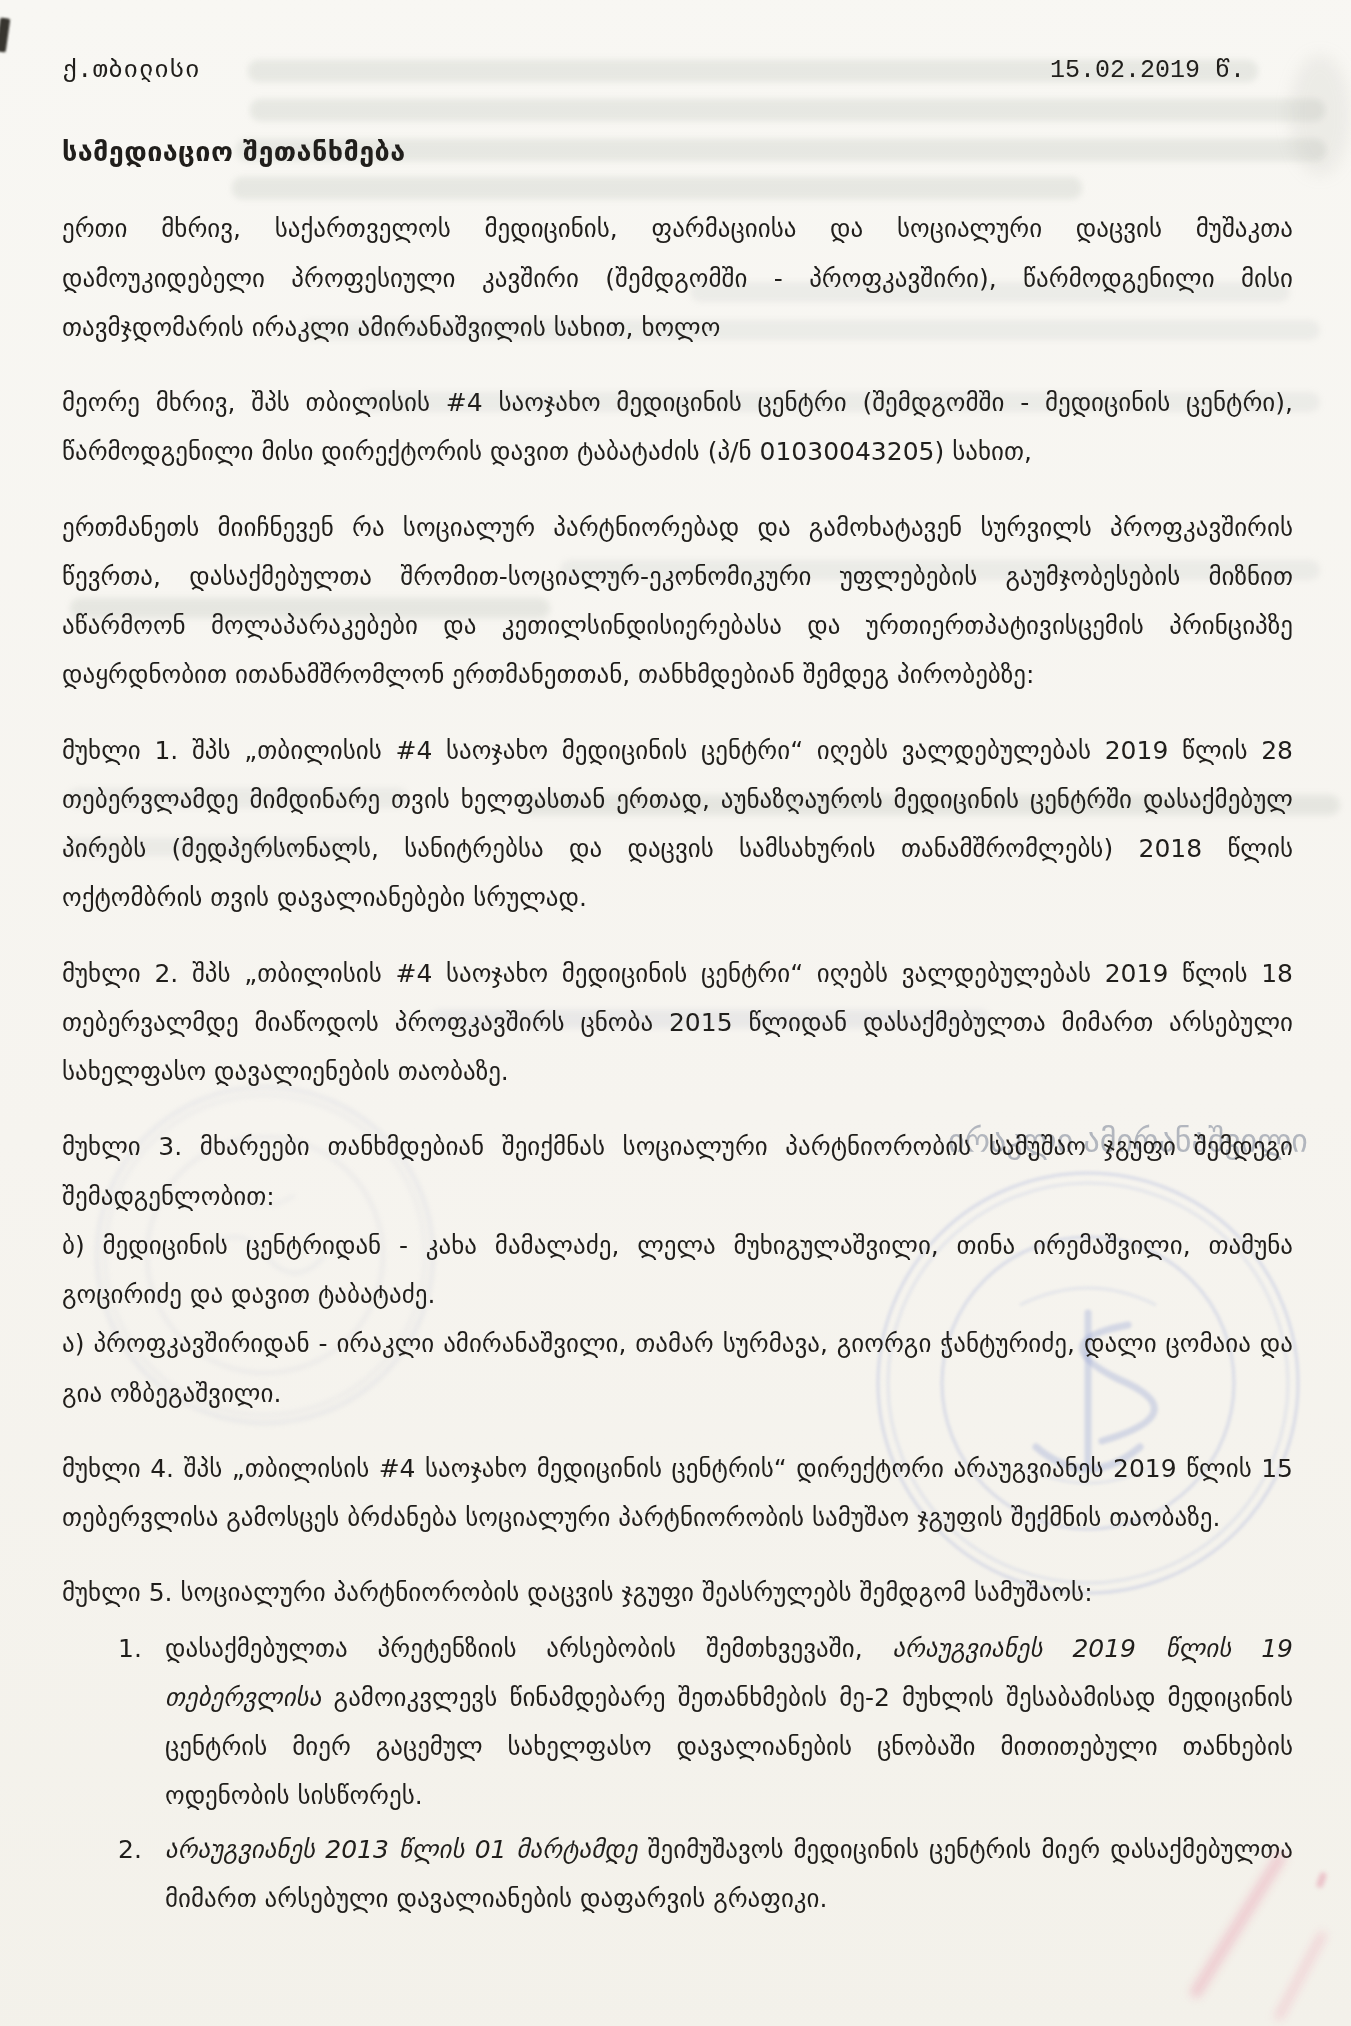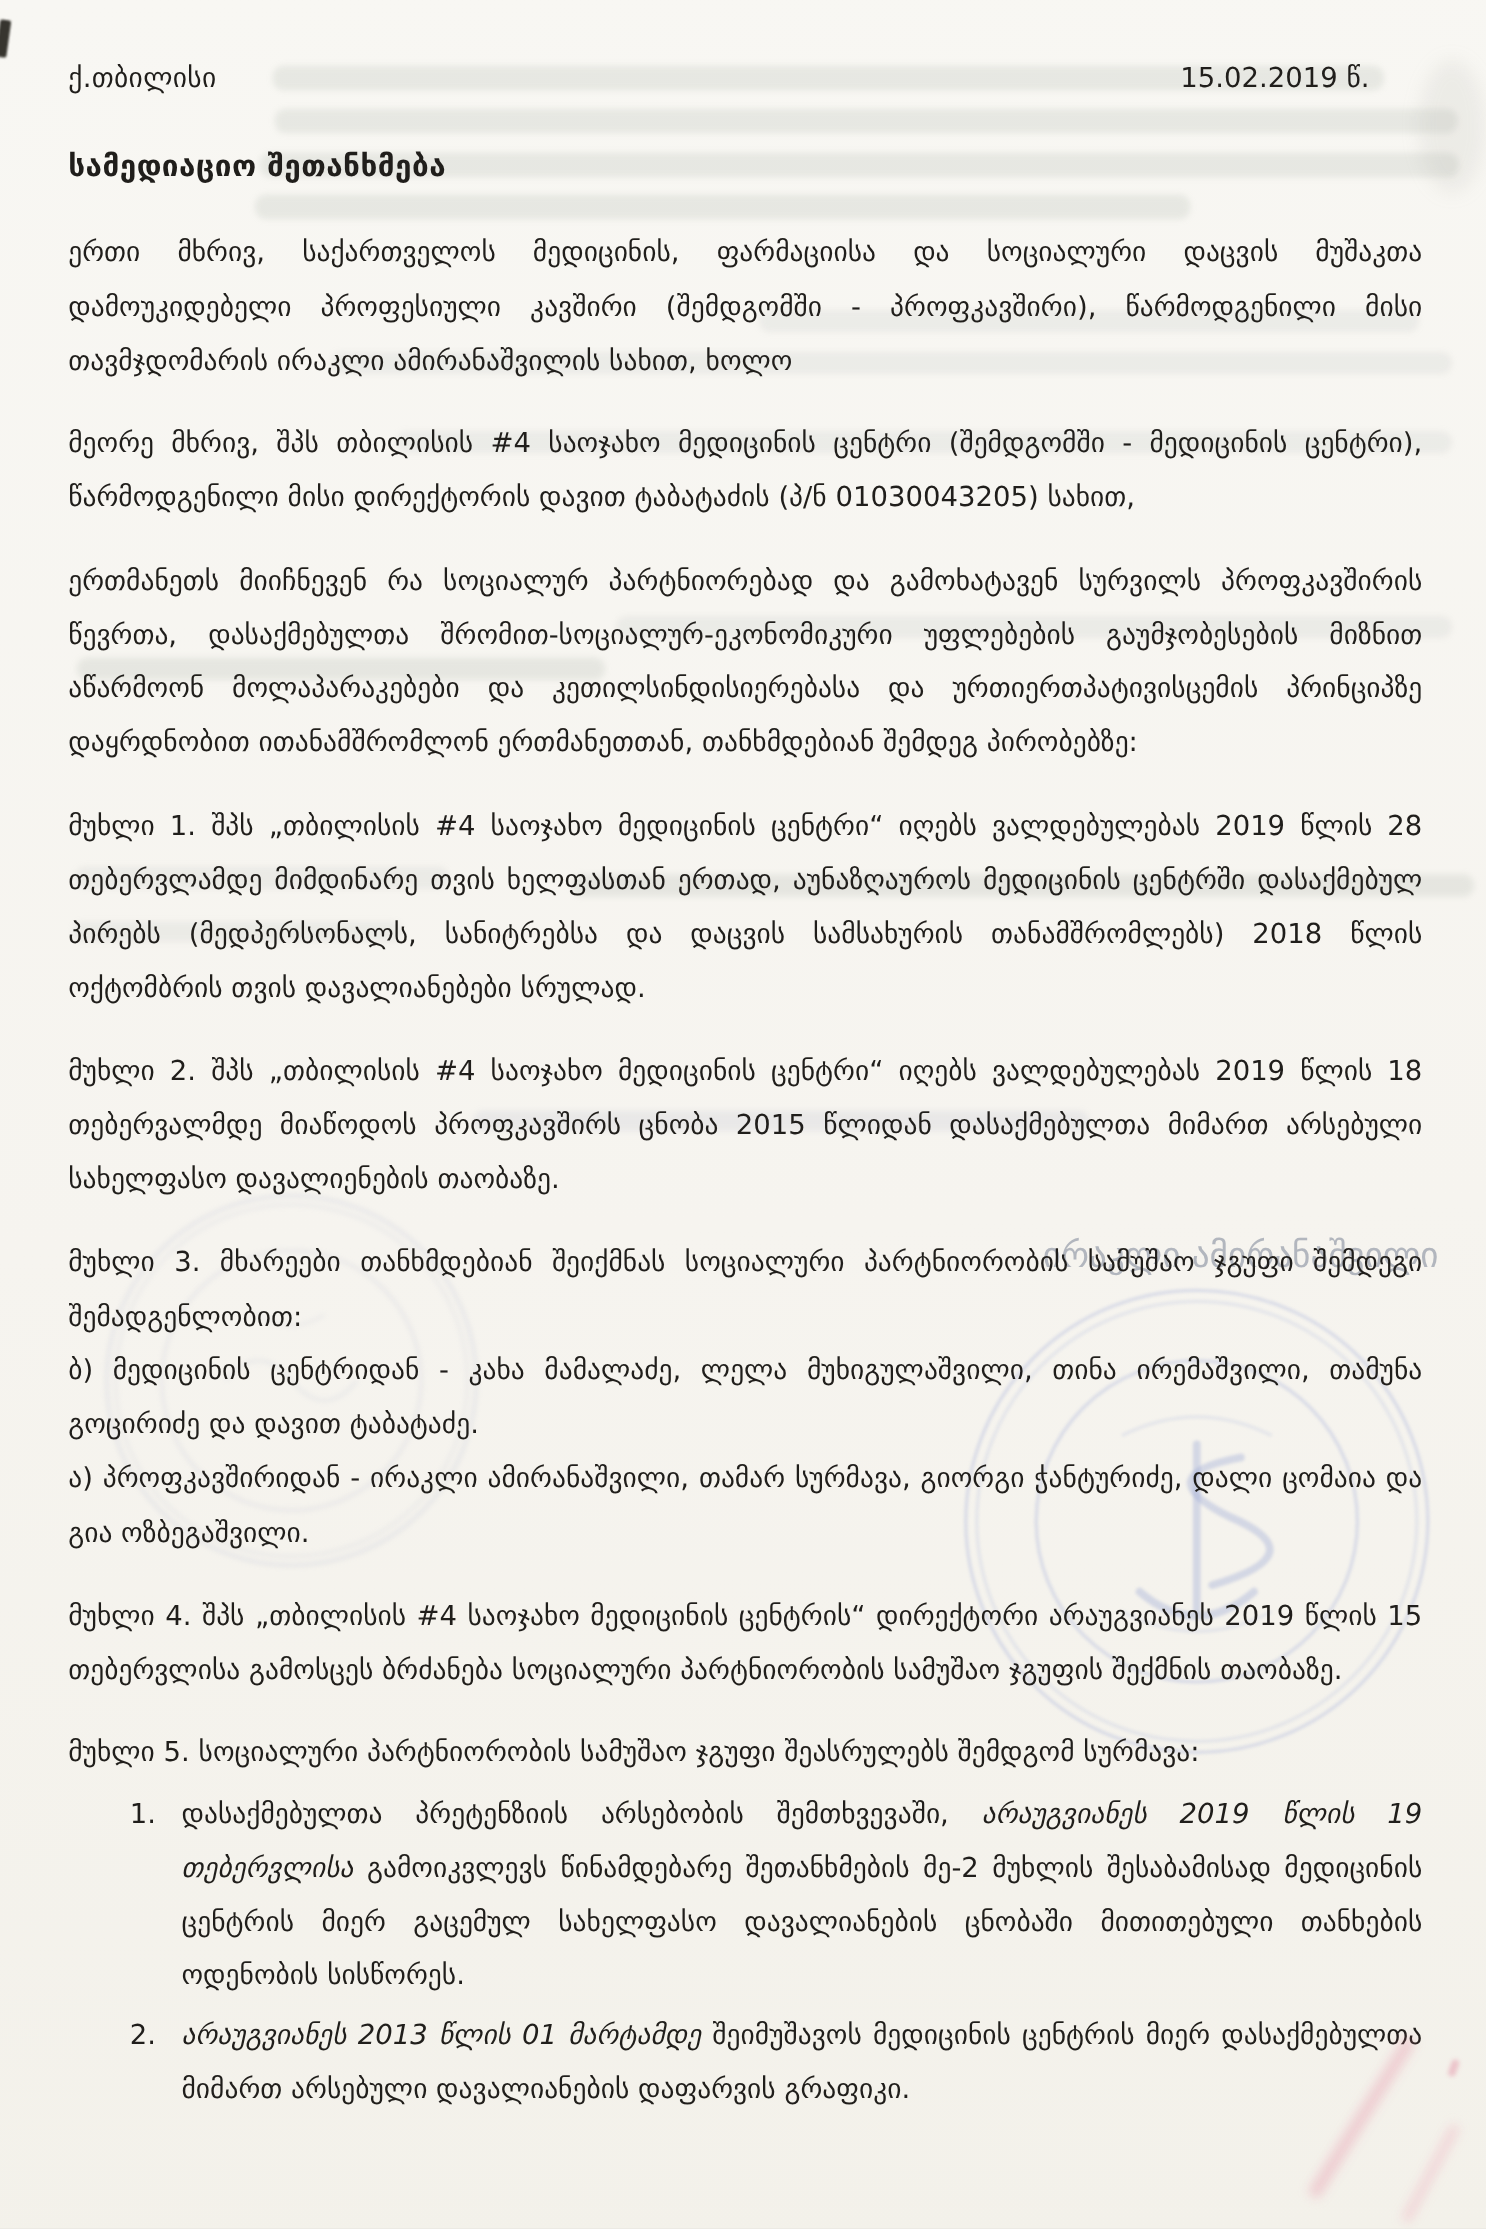--- a/index.html
+++ b/index.html
@@ -12,21 +12,21 @@
     font-family:"DejaVu Sans","Liberation Sans",sans-serif;
     color:#201e1b;
   }
   .content{
     position:absolute;left:0;top:0;right:0;bottom:0;
     padding:46px 58px 0 62px;
     font-size:25px;
     line-height:1.97;
     z-index:3;
   }
-  .doc-header{display:flex;justify-content:space-between;align-items:flex-start;}
+  .doc-header{display:flex;justify-content:space-between;align-items:flex-start;font-family:Liberation Mono, monospace;}
   .doc-place{letter-spacing:.3px;}
   .doc-date{margin-right:48px;}
   .doc-title{
     text-align:left;
     font-size:27px;font-weight:bold;
     margin:30px 0 26px 0;
     letter-spacing:.4px;
   }
   .para{margin:26px 0 0 0;text-align:justify;}
   .para.tight{margin-top:0;}
@@ -137,21 +137,21 @@
     <div id="doc-body">
         <p class="para"><span class="runs"><span>ერთი მხრივ, საქართველოს მედიცინის, ფარმაციისა და სოციალური დაცვის მუშაკთა დამოუკიდებელი პროფესიული კავშირი (შემდგომში - პროფკავშირი), წარმოდგენილი მისი თავმჯდომარის ირაკლი ამირანაშვილის სახით,  ხოლო</span></span></p>
         <p class="para"><span class="runs"><span>მეორე მხრივ, </span><span class="b">შპს თბილისის #4 საოჯახო მედიცინის ცენტრი</span><span> (შემდგომში - მედიცინის ცენტრი), წარმოდგენილი მისი დირექტორის დავით ტაბატაძის (პ/ნ 01030043205) სახით,</span></span></p>
         <p class="para"><span class="runs"><span>ერთმანეთს მიიჩნევენ რა სოციალურ პარტნიორებად და გამოხატავენ სურვილს პროფკავშირის წევრთა, დასაქმებულთა შრომით-სოციალურ-ეკონომიკური უფლებების გაუმჯობესების მიზნით აწარმოონ მოლაპარაკებები და კეთილსინდისიერებასა და ურთიერთპატივისცემის პრინციპზე დაყრდნობით ითანამშრომლონ ერთმანეთთან, თანხმდებიან შემდეგ პირობებზე:</span></span></p>
         <p class="para"><span class="runs"><span class="b">მუხლი 1. შპს „თბილისის #4 საოჯახო მედიცინის ცენტრი“</span><span> იღებს ვალდებულებას 2019 წლის 28  თებერვლამდე მიმდინარე თვის ხელფასთან ერთად, აუნაზღაუროს მედიცინის ცენტრში დასაქმებულ პირებს (მედპერსონალს, სანიტრებსა და დაცვის სამსახურის თანამშრომლებს) 2018 წლის ოქტომბრის თვის დავალიანებები სრულად.</span></span></p>
         <p class="para"><span class="runs"><span class="b">მუხლი 2. შპს „თბილისის #4 საოჯახო მედიცინის ცენტრი“</span><span> იღებს ვალდებულებას 2019 წლის 18 თებერვალმდე მიაწოდოს პროფკავშირს ცნობა 2015 წლიდან დასაქმებულთა მიმართ არსებული სახელფასო დავალიენების თაობაზე.</span></span></p>
         <p class="para"><span class="runs"><span class="b">მუხლი 3.</span><span> მხარეები თანხმდებიან შეიქმნას სოციალური პარტნიორობის სამუშაო ჯგუფი შემდეგი შემადგენლობით:</span></span></p>
         <p class="para tight"><span class="runs"><span class="b">ბ) მედიცინის ცენტრიდან</span><span> - კახა მამალაძე, ლელა მუხიგულაშვილი, თინა ირემაშვილი, თამუნა გოცირიძე და დავით ტაბატაძე.</span></span></p>
         <p class="para tight"><span class="runs"><span class="b">ა) პროფკავშირიდან</span><span> - ირაკლი ამირანაშვილი, თამარ სურმავა, გიორგი ჭანტურიძე, დალი ცომაია და გია ოზბეგაშვილი.</span></span></p>
         <p class="para"><span class="runs"><span class="b">მუხლი 4. შპს „თბილისის #4 საოჯახო მედიცინის ცენტრის“</span><span> დირექტორი არაუგვიანეს 2019 წლის 15 თებერვლისა გამოსცეს ბრძანება სოციალური პარტნიორობის სამუშაო ჯგუფის შექმნის თაობაზე.</span></span></p>
-        <p class="para"><span class="runs"><span class="b">მუხლი 5.</span><span> სოციალური პარტნიორობის სამუშაო ჯგუფი შეასრულებს შემდგომ სურმავა:</span></span></p>
+        <p class="para"><span class="runs"><span class="b">მუხლი 5.</span><span> სოციალური პარტნიორობის დაცვის ჯგუფი შეასრულებს შემდგომ სამუშაოს:</span></span></p>
         <div class="li">
           <span class="marker">1.</span>
           <span class="runs"><span>დასაქმებულთა პრეტენზიის არსებობის შემთხვევაში, </span><span class="b i">არაუგვიანეს 2019 წლის 19 თებერვლისა</span><span> გამოიკვლევს წინამდებარე შეთანხმების მე-2 მუხლის შესაბამისად მედიცინის ცენტრის მიერ გაცემულ სახელფასო დავალიანების ცნობაში მითითებული თანხების ოდენობის სისწორეს.</span></span>
         </div>
         <div class="li">
           <span class="marker">2.</span>
           <span class="runs"><span class="b i">არაუგვიანეს 2013 წლის 01 მარტამდე</span><span> შეიმუშავოს მედიცინის ცენტრის მიერ დასაქმებულთა მიმართ არსებული დავალიანების დაფარვის გრაფიკი.</span></span>
         </div>
       </div>
   </div>

